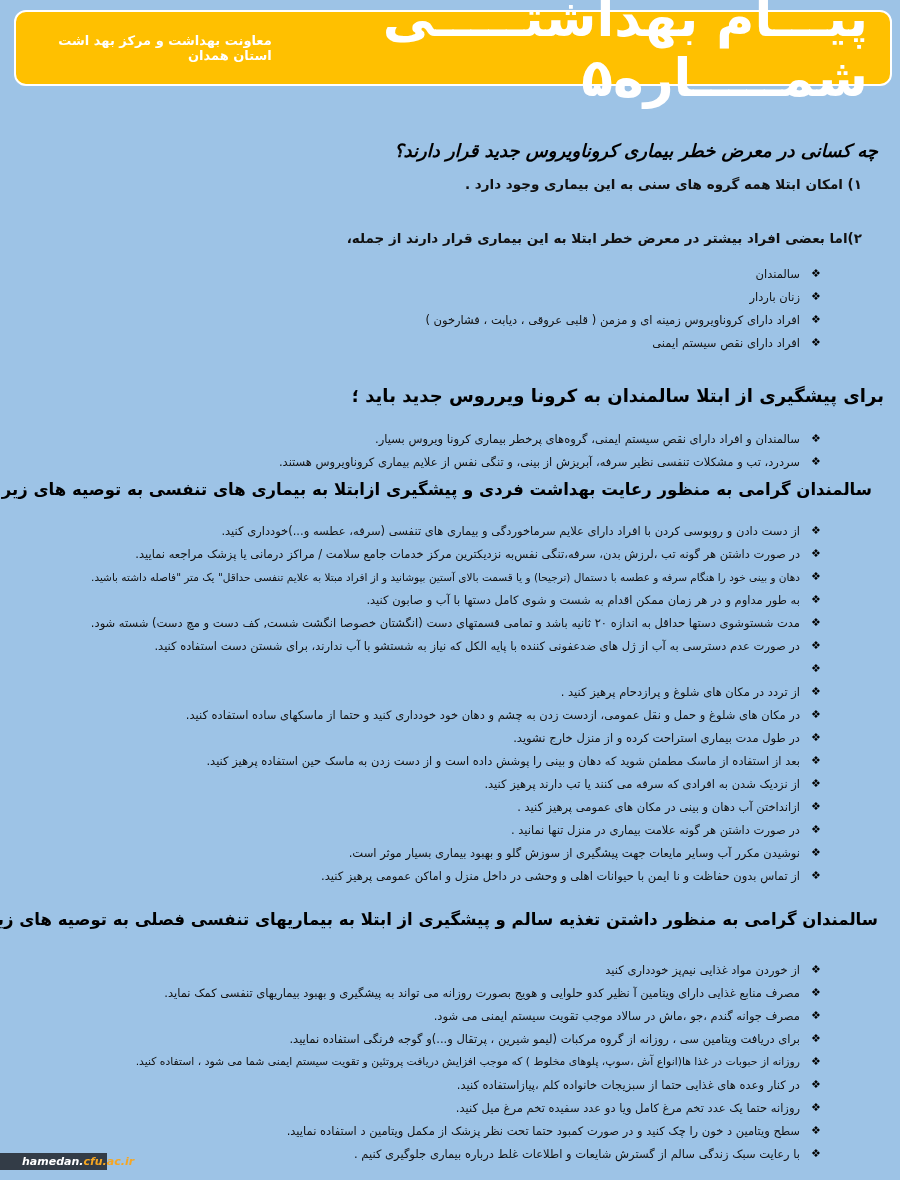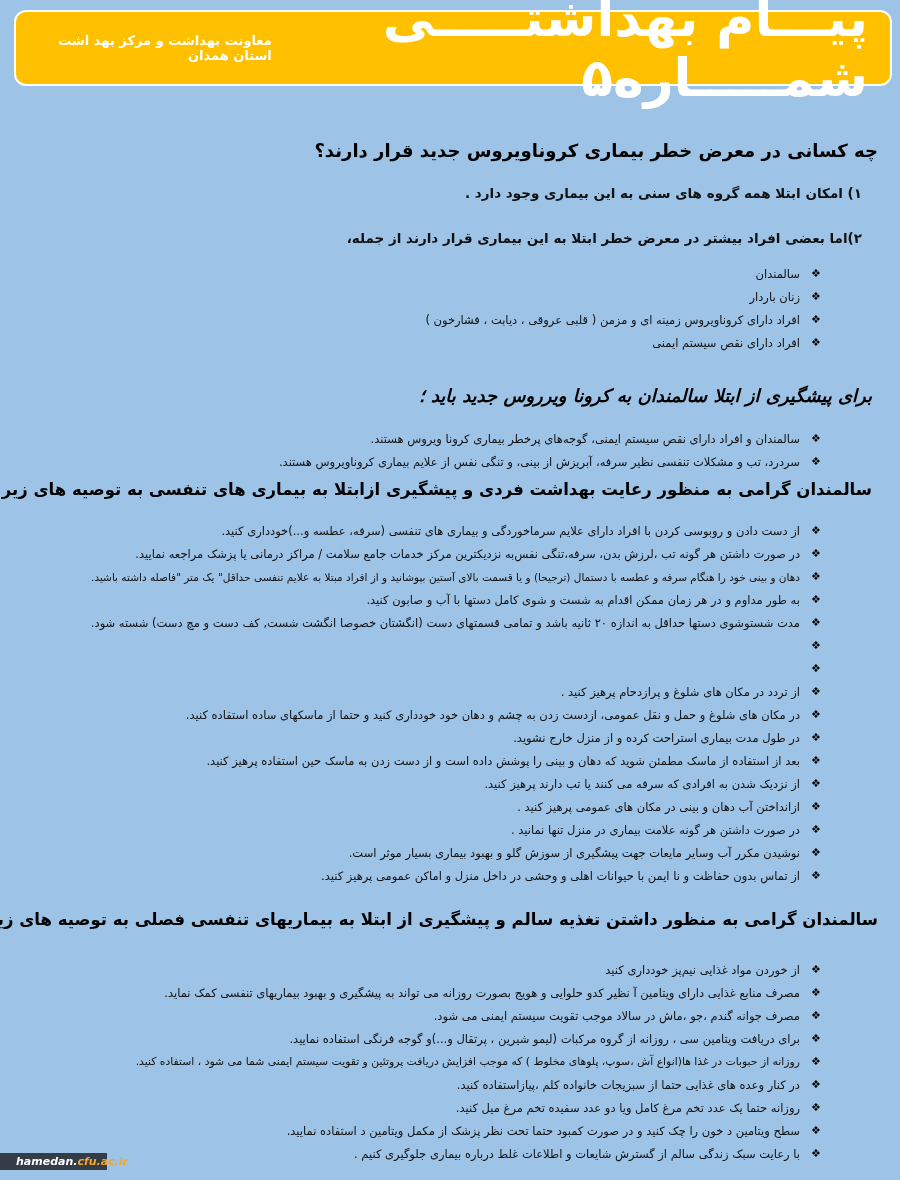--- a/index.html
+++ b/index.html
@@ -44,61 +44,61 @@
     ul.bullets li .bullet {
       display: inline-block; width: 12px; text-align: center; margin-left: 10px;
       font-size: 11px; color: #000; font-family: "DejaVu Sans", sans-serif;
     }
     ul.bullets li .txt { display: inline-block; }
 
     .watermark {
       position: absolute; left: 0; top: 1153px; width: 107px; height: 17px;
       background: #333c47; color: #fff; direction: ltr;
       font-family: "DejaVu Sans", sans-serif; font-style: italic; font-weight: bold;
-      font-size: 11px; line-height: 17px; padding-left: 16px;
+      font-size: 11px; line-height: 17px; padding-left: 22px;
     }
     .watermark .domain-accent { color: #f5a623; }
   </style>
 </head>
 <body>
 
 <div class="page">
 
   <div class="banner">
     <div class="banner-title">پیـــام بهداشتـــــی شمـــــاره۵</div>
     <div class="banner-sub">معاونت بهداشت و مرکز بهد اشت استان همدان</div>
   </div>
 
-  <div class="heading" style="top:140px;">چه کسانی در معرض خطر بیماری کروناویروس جدید قرار دارند؟</div>
-  <div class="para" style="top:185px;">۱) امکان ابتلا همه گروه های سنی  به این بیماری وجود دارد .</div>
+  <div class="heading" style="top:140px;font-style:italic;">چه کسانی در معرض خطر بیماری کروناویروس جدید قرار دارند؟</div>
+  <div class="para" style="top:176px;">۱) امکان ابتلا همه گروه های سنی  به این بیماری وجود دارد .</div>
   <div class="para" style="top:230px;">۲)اما بعضی افراد  بیشتر در معرض خطر ابتلا به این بیماری قرار دارند از جمله،</div>
   <ul class="bullets" style="top:262px; right:78px;">
     <li>
         <span class="bullet">❖</span>
         <span class="txt">سالمندان</span>
       </li>
     <li>
         <span class="bullet">❖</span>
         <span class="txt">زنان باردار</span>
       </li>
     <li>
         <span class="bullet">❖</span>
         <span class="txt">افراد دارای کروناویروس زمینه ای و مزمن ( قلبی عروقی ، دیابت ، فشارخون )</span>
       </li>
     <li>
         <span class="bullet">❖</span>
         <span class="txt">افراد دارای نقص سیستم ایمنی</span>
       </li>
   </ul>
 
-  <div class="heading" style="top:385px; right:28px;font-style:italic;">برای پیشگیری از ابتلا سالمندان به کرونا ویرروس جدید  باید ؛</div>
+  <div class="heading" style="top:385px; right:16px;">برای پیشگیری از ابتلا سالمندان به کرونا ویرروس جدید  باید ؛</div>
   <ul class="bullets" style="top:427px; right:78px;">
     <li>
         <span class="bullet">❖</span>
-        <span class="txt">سالمندان و افراد دارای نقص سیستم ایمنی، گوجه‌های پرخطر بیماری کرونا ویروس هستند.</span>
+        <span class="txt">سالمندان و افراد دارای نقص سیستم ایمنی، گروه‌های پرخطر بیماری کرونا ویروس بسیار.</span>
       </li>
     <li>
         <span class="bullet">❖</span>
         <span class="txt"> سردرد، تب و مشکلات تنفسی نظیر سرفه، آبریزش از بینی، و تنگی نفس از علایم بیماری کروناویروس هستند.</span>
       </li>
   </ul>
 
   <div class="heading" style="top:480px; right:28px; font-size:16.5px;">سالمندان گرامی به منظور  رعایت بهداشت فردی و پیشگیری ازابتلا به بیماری های تنفسی به توصیه های زیر عمل کنید ؛</div>
   <ul class="bullets" style="top:519px; right:78px;">
     <li>
@@ -116,20 +116,21 @@
     <li>
         <span class="bullet">❖</span>
         <span class="txt">به طور مداوم و در هر زمان ممکن اقدام به شست و شوی کامل دستها با آب و صابون کنید.</span>
       </li>
     <li>
         <span class="bullet">❖</span>
         <span class="txt">مدت شستوشوی دستها حداقل به اندازه ۲۰ ثانیه باشد و تمامی قسمتهای دست (انگشتان خصوصا انگشت شست, کف دست و مچ دست) شسته شود.</span>
       </li>
     <li>
         <span class="bullet">❖</span>
+        <span class="txt">در صورت عدم دسترسی به آب از ژل های ضدعفونی کننده  با پایه الکل که نیاز به شستشو با آب ندارند، برای شستن دست استفاده کنید.</span>
       </li>
     <li>
         <span class="bullet">❖</span>
       </li>
     <li>
         <span class="bullet">❖</span>
         <span class="txt">از تردد در مکان های شلوغ و پرازدحام پرهیز کنید .</span>
       </li>
     <li>
         <span class="bullet">❖</span>

